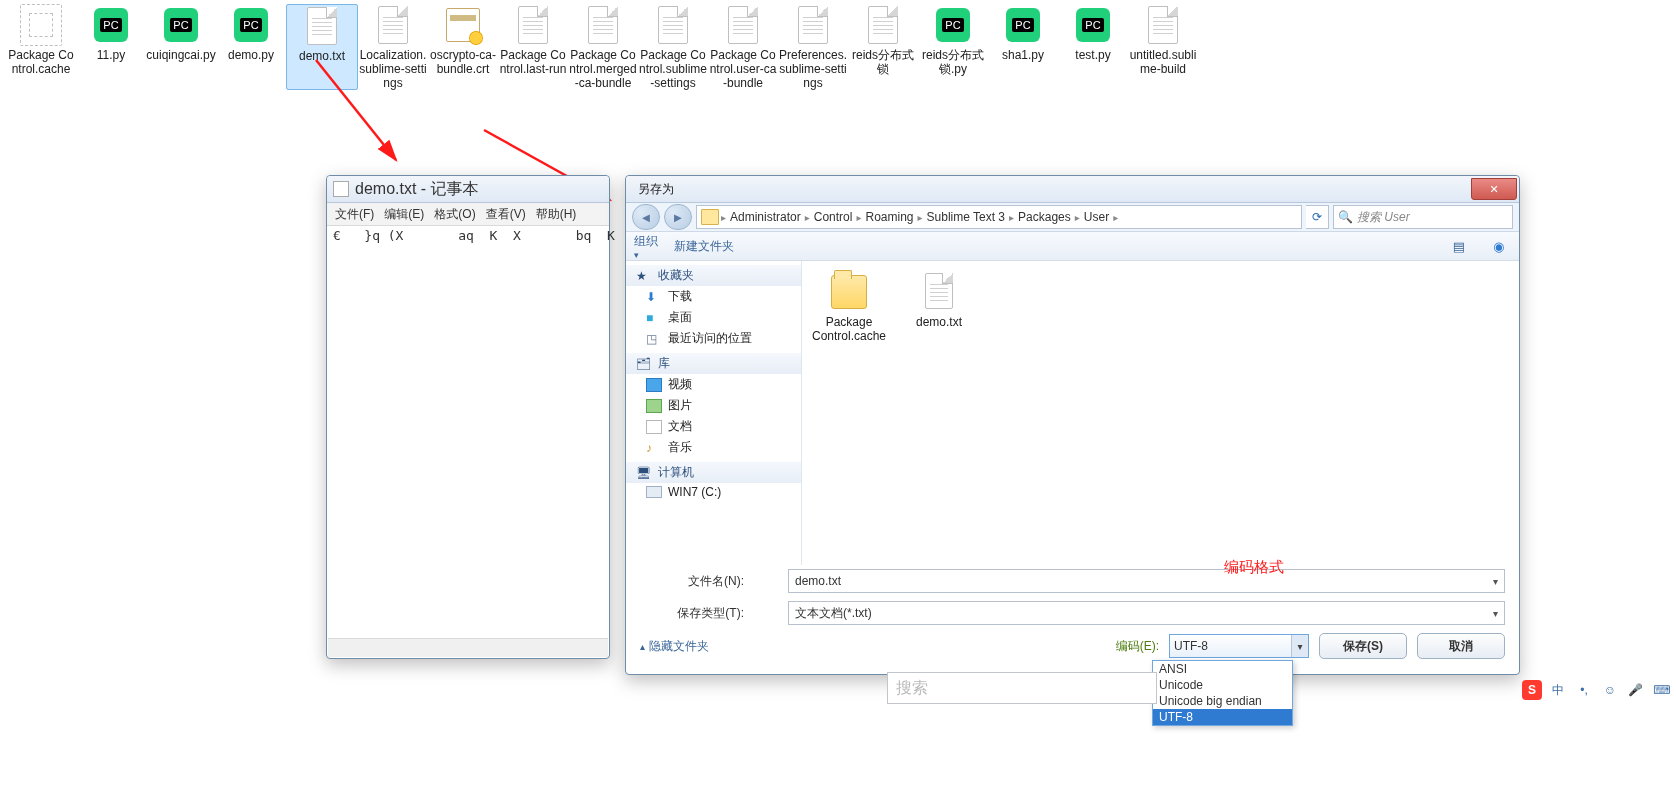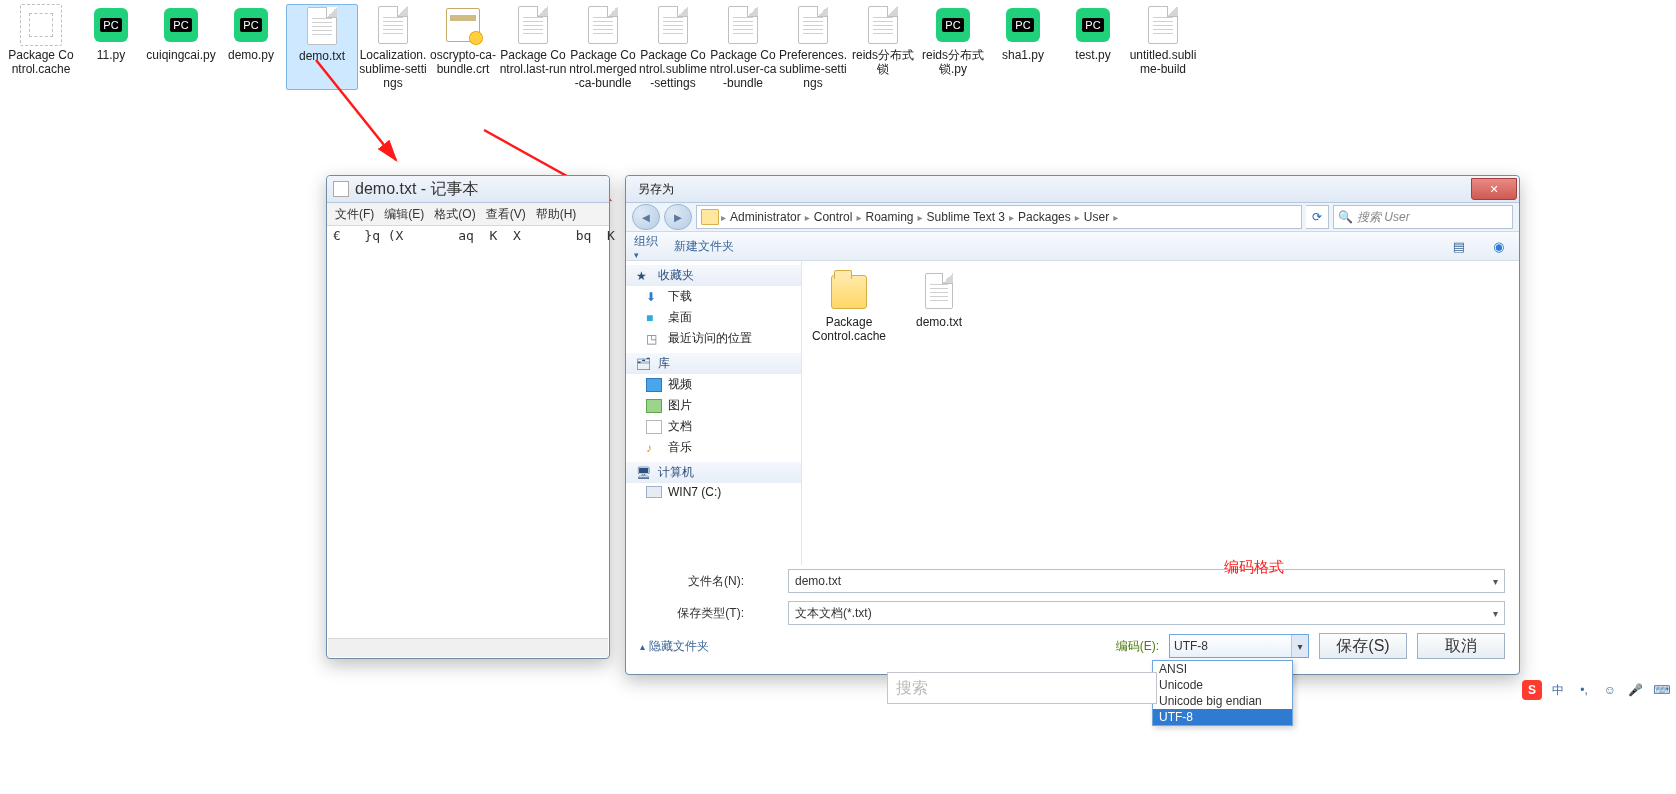--- a/index.html
+++ b/index.html
@@ -75,21 +75,21 @@
   .form-row{display:flex;align-items:center;margin-bottom:8px;gap:36px;}
   .form-row .lbl{width:104px;text-align:right;padding-right:8px;color:#333;}
   .form-row .inp{flex:1;height:20px;border:1px solid #b7c1ce;background:#fff;padding:1px 6px;font-size:12px;color:#333;display:flex;align-items:center;justify-content:space-between;}
   .form-row .inp .dd{color:#555;font-size:10px;}
   .btnrow{display:flex;align-items:center;padding:0 14px 10px 14px;gap:10px;}
   .btnrow .hide{color:#3b6699;cursor:default;display:flex;align-items:center;gap:4px;}
   .btnrow .sp{flex:1;}
   .btnrow .enclbl{color:#4d7c0f;}
   .enc-sel{width:130px;height:22px;border:1px solid #6fa7de;background:linear-gradient(#fff,#e8f1fb);display:flex;align-items:center;justify-content:space-between;padding:0 4px;font-size:12px;color:#333;}
   .enc-sel .dd{background:#dfe9f5;border-left:1px solid #b7c6d8;height:100%;width:16px;display:flex;align-items:center;justify-content:center;font-size:10px;color:#444;margin-right:-4px;}
-  .dlg-btn{width:86px;height:24px;border:1px solid #9fb1c5;background:linear-gradient(#fdfdfd,#e7edf4);border-radius:0;display:flex;align-items:center;justify-content:center;font-size:16px;color:#333;cursor:default;}
+  .dlg-btn{width:86px;height:24px;border:1px solid #9fb1c5;background:linear-gradient(#fdfdfd,#e7edf4);border-radius:5px;display:flex;align-items:center;justify-content:center;font-size:12px;color:#333;cursor:default;font-weight:bold;}
   
   .enc-drop{position:absolute;left:1152px;top:660px;width:139px;border:1px solid #6fa7de;background:#fff;box-shadow:2px 2px 6px rgba(0,0,0,.2);font-size:12px;}
   .enc-drop .opt{padding:1px 6px;color:#333;}
   .enc-drop .opt.sel{background:#2f7bd1;color:#fff;}
   
   .search-bar{position:absolute;left:887px;top:672px;width:252px;height:30px;border:1px solid #c2c6cc;background:#fff;display:flex;align-items:center;padding:0 8px;color:#bbb;font-size:16px;}
   
   .tray{position:absolute;right:4px;bottom:94px;display:flex;align-items:center;gap:6px;}
   .tray .ti{width:20px;height:20px;border-radius:4px;display:flex;align-items:center;justify-content:center;font-size:12px;}
   .tray .sogou{background:#ff3a2f;color:#fff;font-weight:700;}

